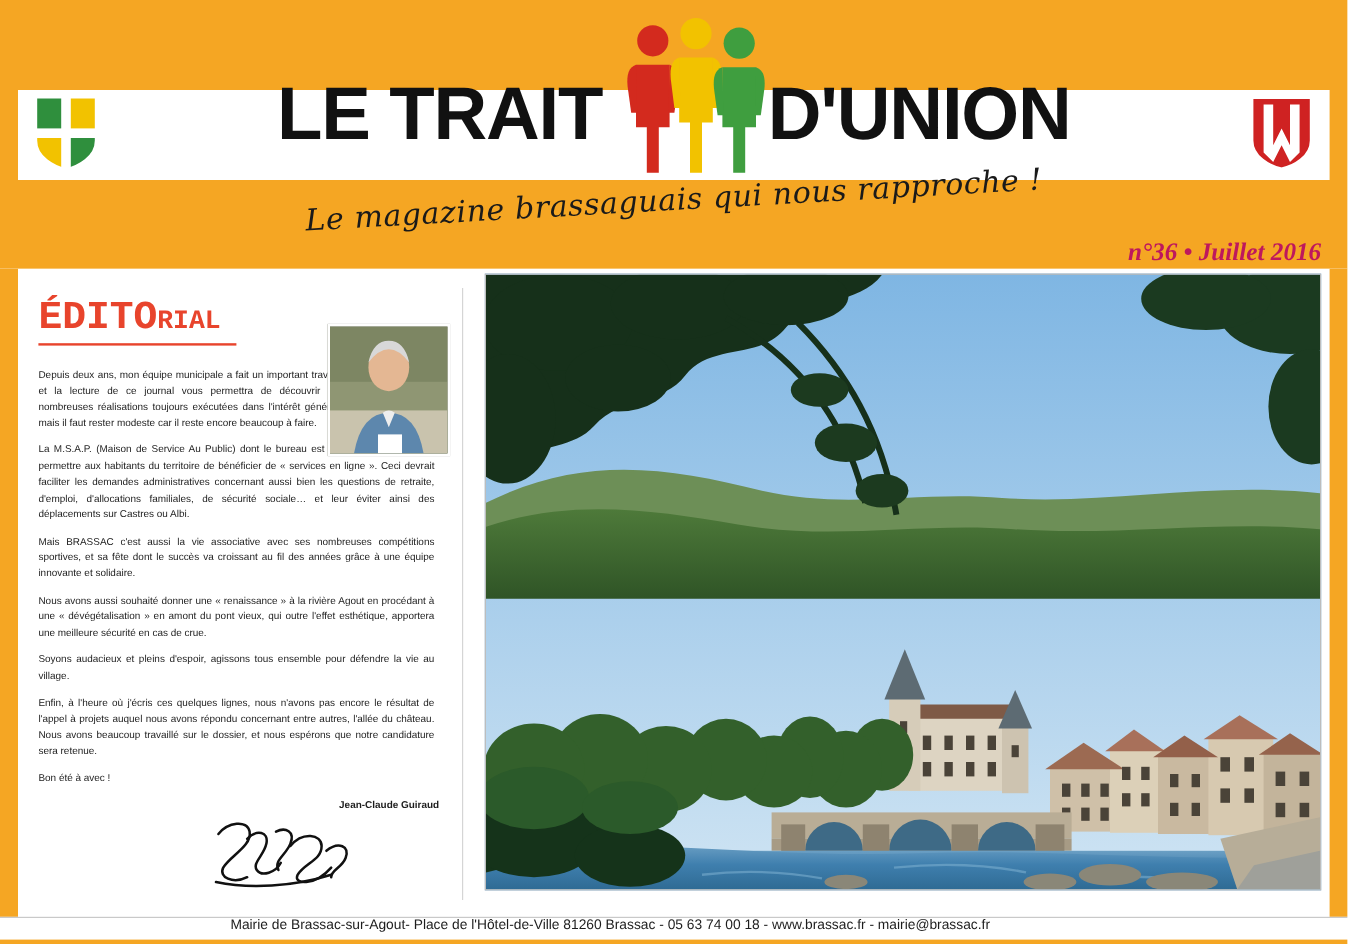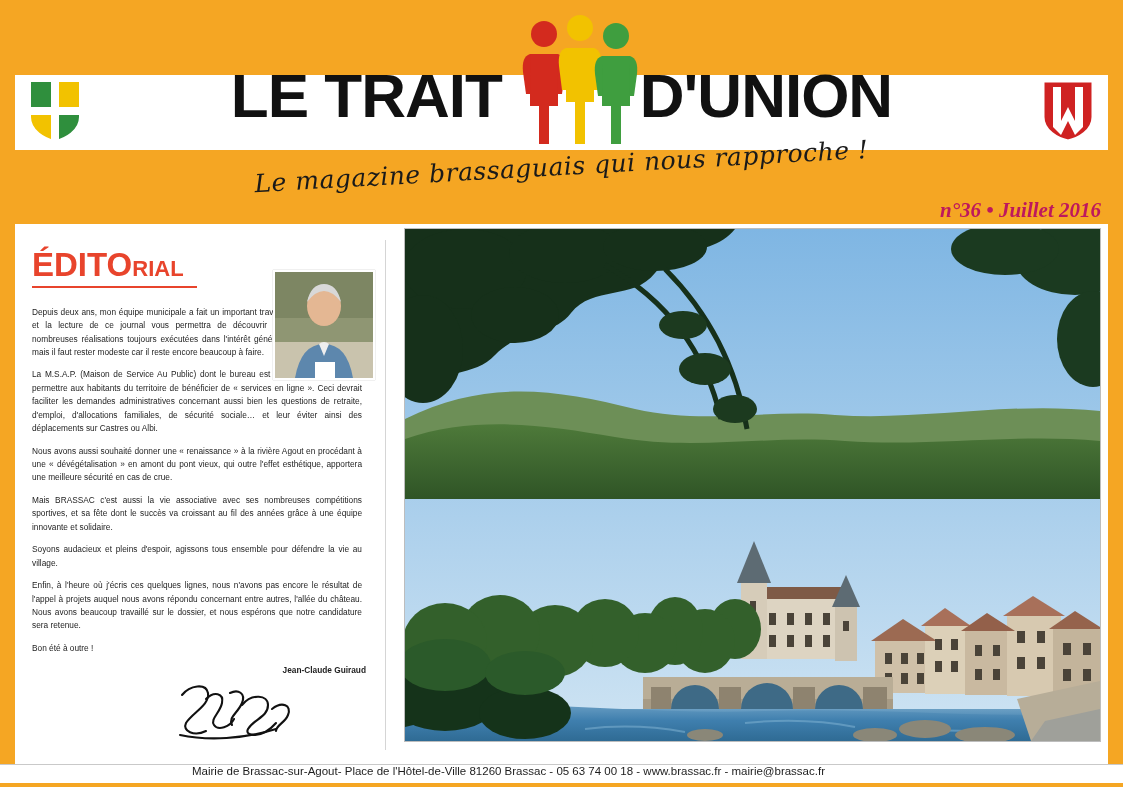--- a/index.html
+++ b/index.html
@@ -136,21 +136,21 @@
     background: #f5a623;
   }
 
   
   .edito {
     position: absolute;
     left: 32px; top: 248px;
     width: 340px;
   }
   .edito-title {
-    font-family: Liberation Sans, sans-serif;
+    font-family: Liberation Mono, monospace;
     font-weight: bold;
     font-size: 33px;
     color: #e8442c;
     border-bottom: 2px solid #e8442c;
     padding-bottom: 3px;
     width: 165px;
     line-height: 1.05;
     white-space: nowrap;
   }
   .edito-title .small {
@@ -330,25 +330,25 @@
         <path d="M32 30 q17 -22 34 0 q-4 -18 -17 -18 q-13 0 -17 18z" fill="#d8d8d8"></path>
         <path d="M20 106 q6 -34 29 -34 q23 0 29 34 z" fill="#5d87ad"></path>
         <path d="M44 72 l5 12 l5 -12 q-5 -4 -10 0z" fill="#eeeeee"></path>
         <rect x="40" y="90" width="20" height="16" fill="#ffffff"></rect>
       </svg>
     </div>
 
     <div class="edito-text">
       <p class="p1">Depuis deux ans, mon équipe municipale a fait un important travail, et la lecture de ce journal vous permettra de découvrir les nombreuses réalisations toujours exécutées dans l'intérêt général, mais il faut rester modeste car il reste encore beaucoup à faire.</p>
       <p>La M.S.A.P. (Maison de Service Au Public) dont le bureau est à côté de la mairie, va permettre aux habitants du territoire de bénéficier de « services en ligne ». Ceci devrait faciliter les demandes administratives concernant aussi bien les questions de retraite, d'emploi, d'allocations familiales, de sécurité sociale… et leur éviter ainsi des déplacements sur Castres ou Albi.</p>
+      <p>Mais BRASSAC c'est aussi la vie associative avec ses nombreuses compétitions sportives, et sa fête dont le succès va croissant au fil des années grâce à une équipe innovante et solidaire.</p>
       <p>Nous avons aussi souhaité donner une « renaissance » à la rivière Agout en procédant à une « dévégétalisation » en amont du pont vieux, qui outre l'effet esthétique, apportera une meilleure sécurité en cas de crue.</p>
-      <p>Mais BRASSAC c'est aussi la vie associative avec ses nombreuses compétitions sportives, et sa fête dont le succès va croissant au fil des années grâce à une équipe innovante et solidaire.</p>
       <p>Soyons audacieux et pleins d'espoir, agissons tous ensemble pour défendre la vie au village.</p>
       <p>Enfin, à l'heure où j'écris ces quelques lignes, nous n'avons pas encore le résultat de l'appel à projets auquel nous avons répondu concernant entre autres, l'allée du château. Nous avons beaucoup travaillé sur le dossier, et nous espérons que notre candidature sera retenue.</p>
-      <p>Bon été à outre !</p>
+      <p>Bon été à avec !</p>
     </div>
 
     <div class="signature-block">
       <div>Jean-Claude Guiraud</div>
     </div>
 
     <div class="signature-mark">
       <svg width="130" height="66" viewBox="0 0 130 66">
         <g fill="none" stroke="#111111" stroke-width="2.1" stroke-linecap="round">
           <path d="M10 16 C18 6 34 4 36 14 C38 26 20 34 14 44 C10 52 22 58 34 52"></path>

